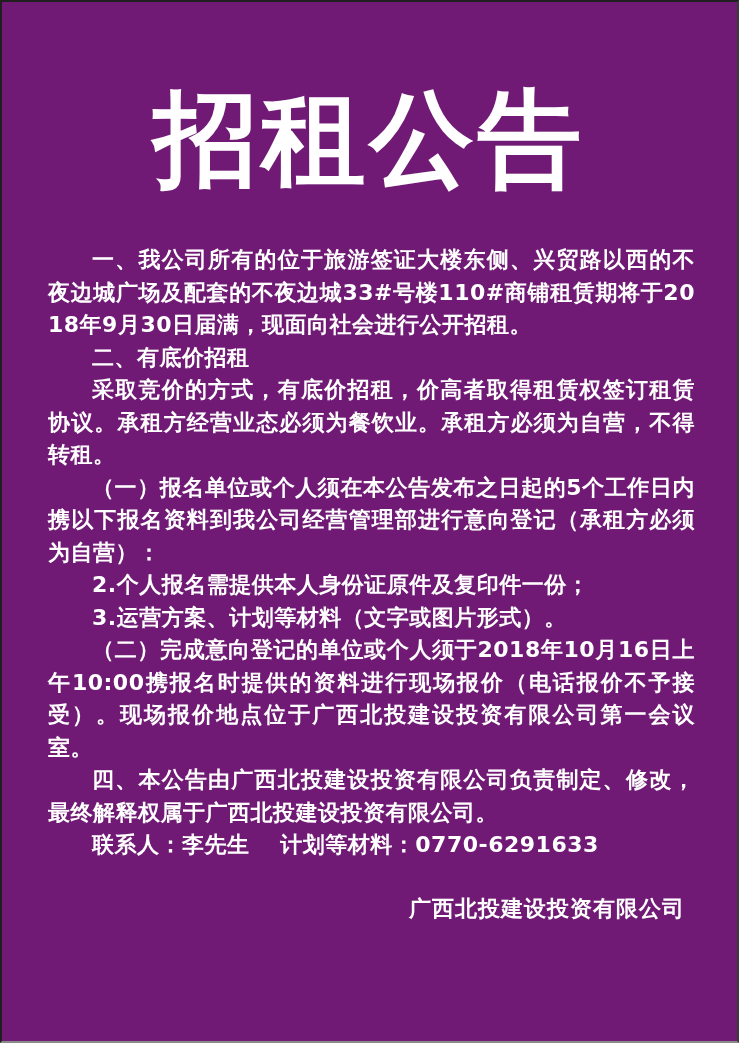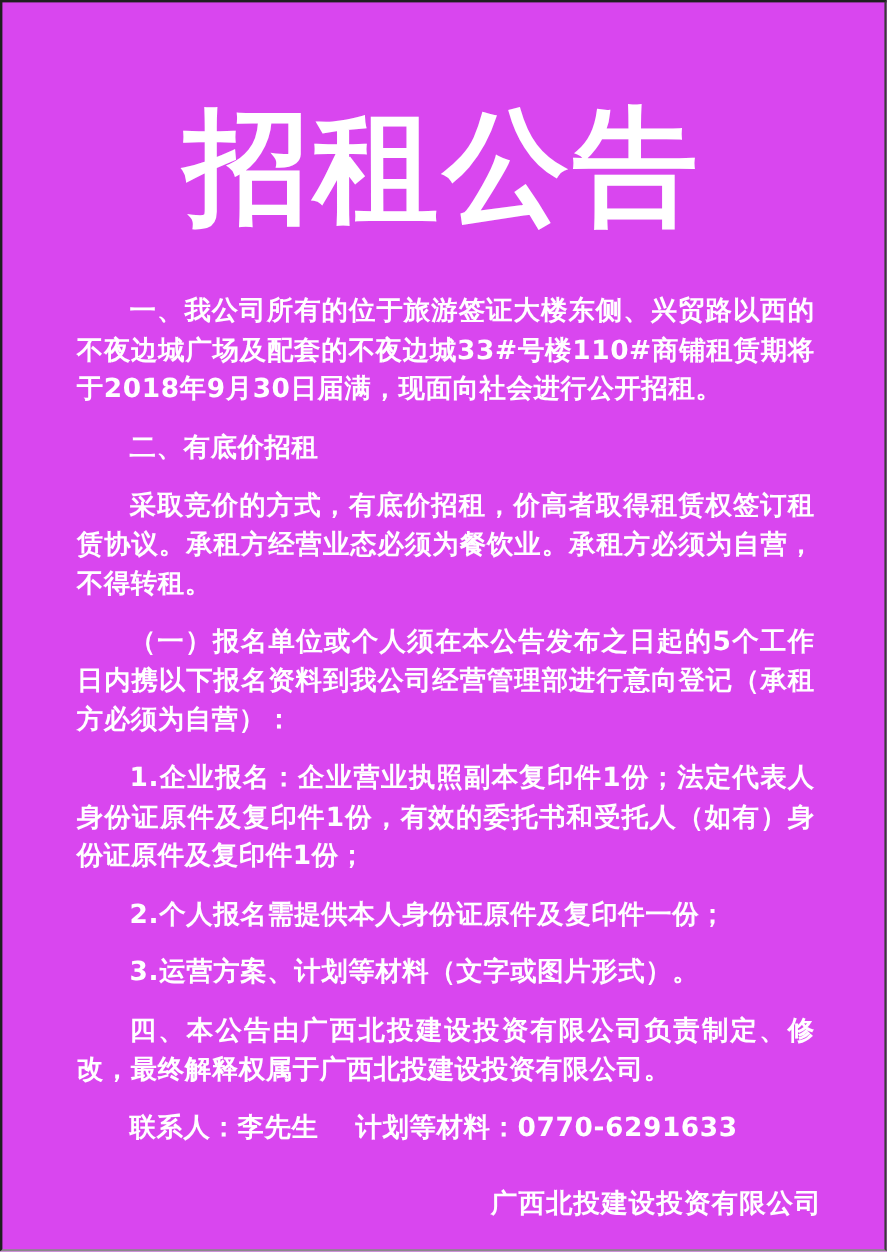--- a/index.html
+++ b/index.html
@@ -8,21 +8,21 @@
   }
   body {
     width: 739px;
     height: 1043px;
     overflow: hidden;
   }
   .poster {
     box-sizing: border-box;
     width: 739px;
     height: 1043px;
-    background: #d946ef;
+    background: #701a75;
     border-top: 2px solid #1f1f1f;
     border-left: 2px solid #1f1f1f;
     border-right: 2px solid #3a3a3a;
     border-bottom: 2px solid #8a8a8a;
     color: #FFFFFF;
     font-family: "DejaVu Sans", sans-serif;
   }
   .title {
     margin: 0;
     padding-top: 78px;
@@ -32,21 +32,21 @@
     font-size: 104px;
     line-height: 118px;
     letter-spacing: 4px;
     color: #FFFFFF;
   }
   .content {
     margin-top: 46px;
     padding: 0 42px 0 46px;
   }
   .content p {
-    margin: 16px;
+    margin: 0;
     font-size: 22px;
     font-weight: bold;
     line-height: 32.5px;
     text-align: justify;
     text-indent: 2em;
     letter-spacing: 0.5px;
     word-break: break-all;
   }
   .contact-line {
     white-space: nowrap;
@@ -77,23 +77,23 @@
 
 <div class="poster">
 
   <h1 class="title">招租公告</h1>
 
   <div class="content">
     <p>一、我公司所有的位于旅游签证大楼东侧、兴贸路以西的不夜边城广场及配套的不夜边城33#号楼110#商铺租赁期将于2018年9月30日届满，现面向社会进行公开招租。</p>
     <p>二、有底价招租</p>
     <p>采取竞价的方式，有底价招租，价高者取得租赁权签订租赁协议。承租方经营业态必须为餐饮业。承租方必须为自营，不得转租。</p>
     <p>（一）报名单位或个人须在本公告发布之日起的5个工作日内携以下报名资料到我公司经营管理部进行意向登记（承租方必须为自营）：</p>
-    <p>1.企业报名：企业营业执照副本复印件1份；法定代表人身份证原件及复印件1份，有效的委托书和受托人（如有）身份证原件及复印件1份；</p>
     <p>2.个人报名需提供本人身份证原件及复印件一份；</p>
     <p>3.运营方案、计划等材料（文字或图片形式）。</p>
+    <p>（二）完成意向登记的单位或个人须于2018年10月16日上午10:00携报名时提供的资料进行现场报价（电话报价不予接受）。现场报价地点位于广西北投建设投资有限公司第一会议室。</p>
     <p>四、本公告由广西北投建设投资有限公司负责制定、修改，最终解释权属于广西北投建设投资有限公司。</p>
     <p class="contact-line"><span>联系人：</span><span>李先生</span><span class="gap"></span><span>计划等材料：</span><span>0770-6291633</span></p>
   </div>
 
   <div class="signature">
     <div class="signature-inner">
       <div>广西北投建设投资有限公司</div>
       
     </div>
   </div>

